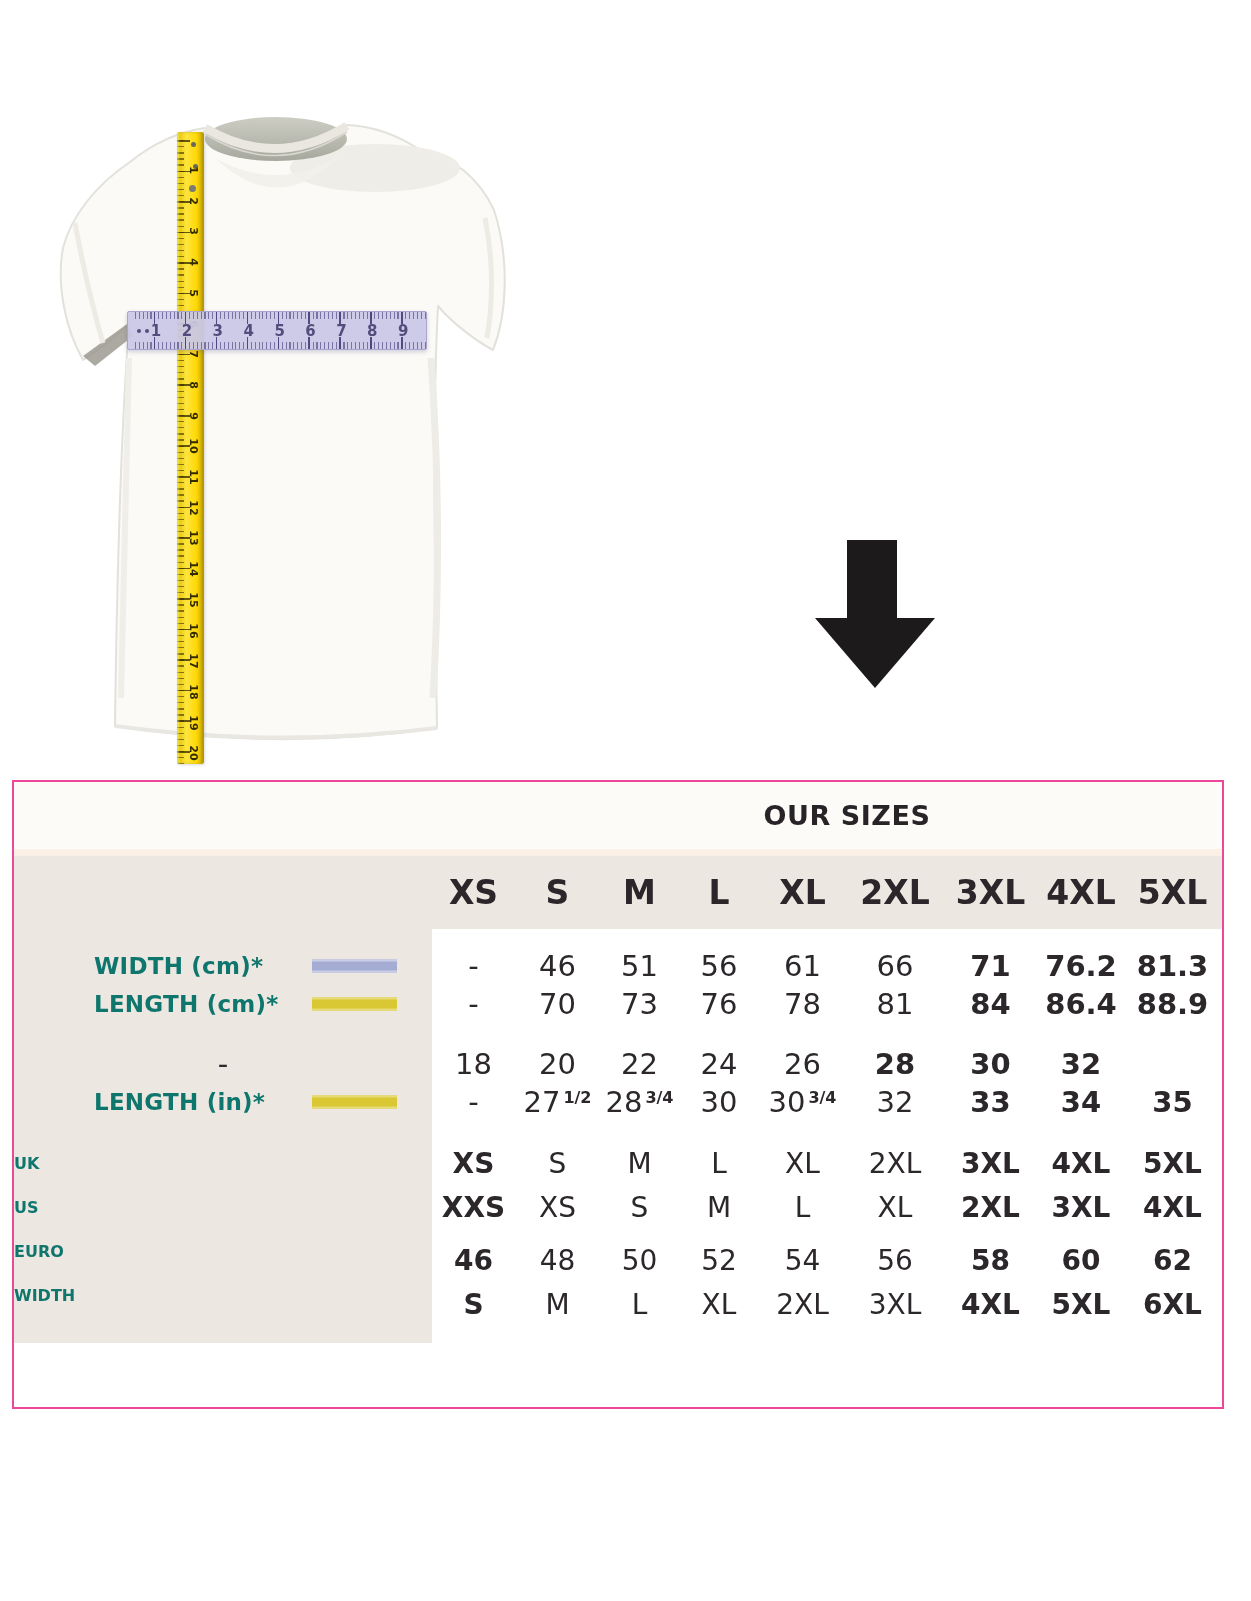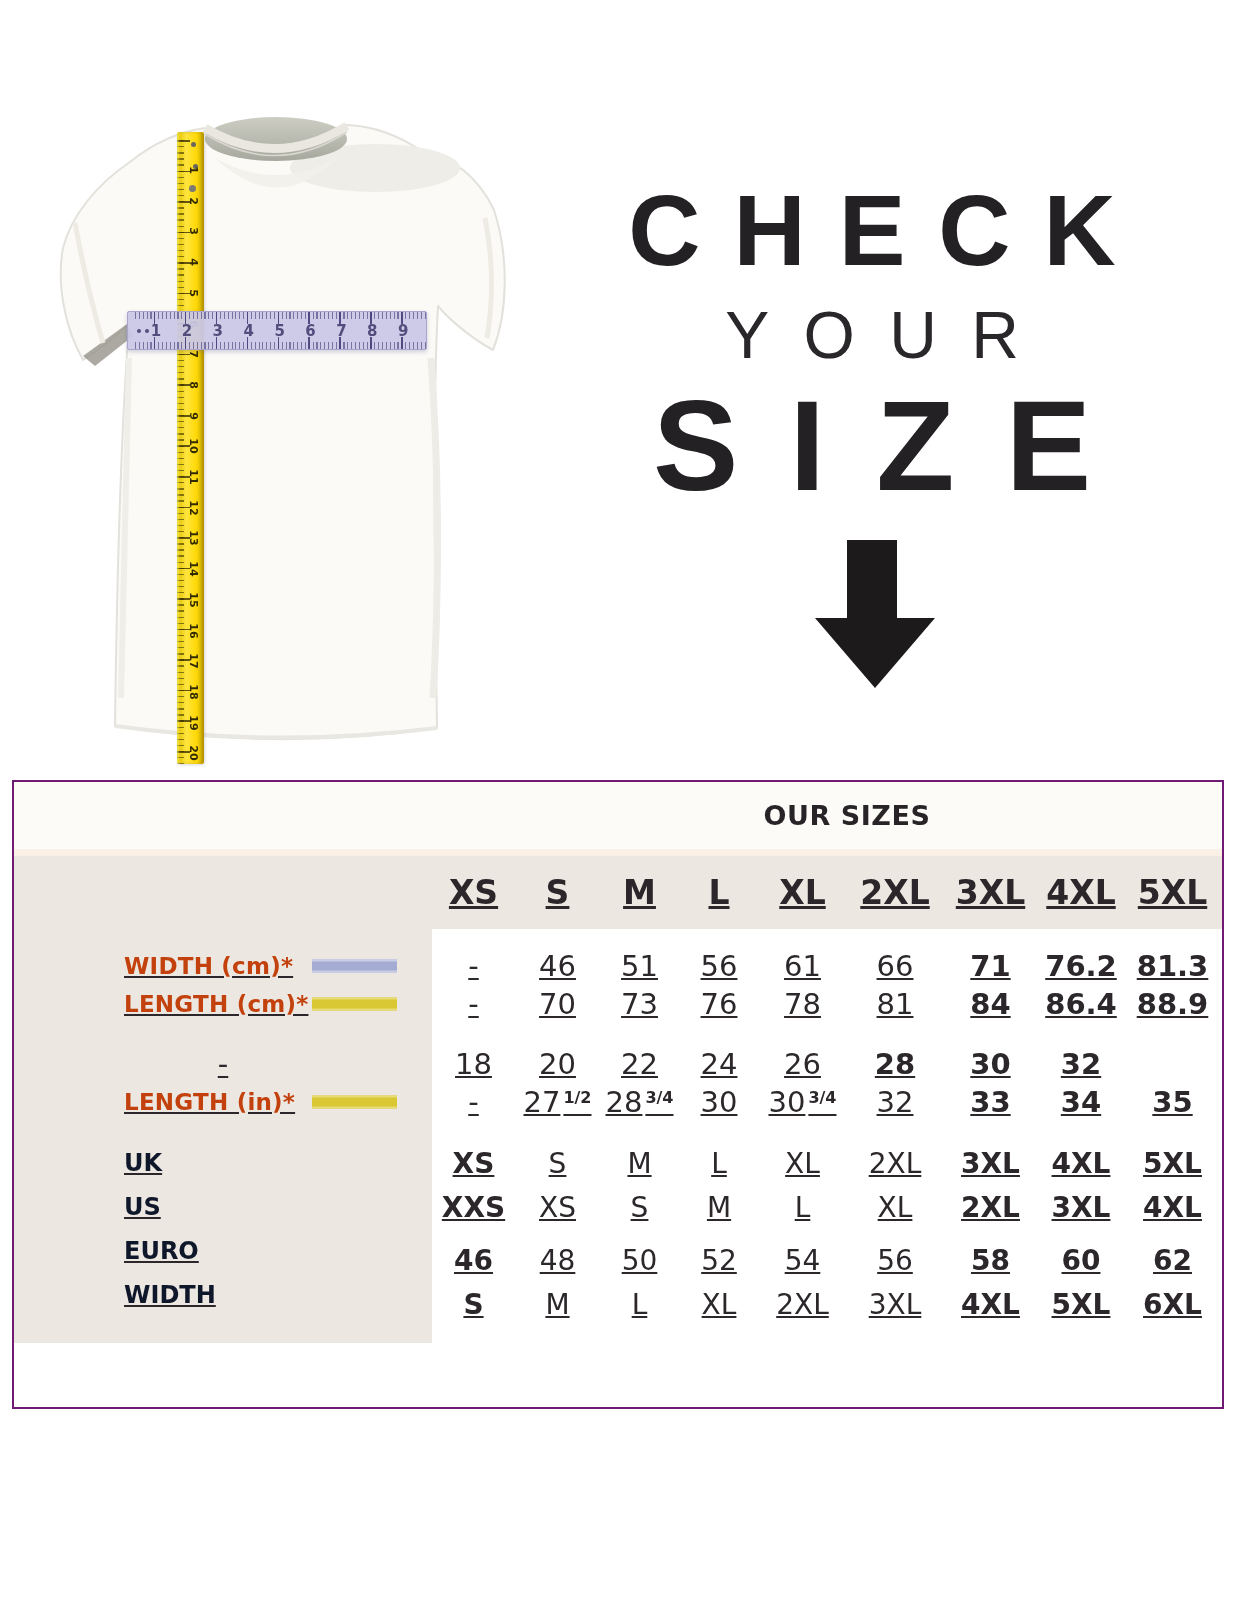--- a/index.html
+++ b/index.html
@@ -43,21 +43,21 @@
   .headline{position:absolute;left:592px;top:0;width:560px;height:760px;text-align:center;color:#242124;z-index:1;}
   .h-line{position:absolute;width:100%;left:0;line-height:1;white-space:nowrap;
           font-family:"Liberation Sans",sans-serif;}
   .h-check{top:180px;font-size:100px;font-weight:700;letter-spacing:.33em;text-indent:.33em;}
   .h-your{top:302px;font-size:66px;font-weight:400;letter-spacing:.52em;text-indent:.52em;color:#2a272a;}
   .h-size{top:382px;font-size:128px;font-weight:700;letter-spacing:.40em;text-indent:.40em;}
   .arrow{position:absolute;left:815px;top:540px;width:120px;height:148px;z-index:1;}
 
   
   .size-table{position:absolute;left:12px;top:780px;width:1212px;height:629px;box-sizing:border-box;
-    border:2px solid #701a75;background:#fff;text-decoration:underline;}
+    border:2px solid #ec4899;background:#fff;}
   .band1{height:74px;box-sizing:border-box;background:#fcfbf8;border-bottom:7px solid #fbf0e5;position:relative;}
   .band2{height:64px;background:#fbfaf7;position:relative;}
   .band-title{position:absolute;left:418px;right:0;top:0;bottom:0;display:flex;align-items:center;justify-content:center;
     font-family:"DejaVu Sans",sans-serif;font-weight:bold;font-size:27px;letter-spacing:.02em;color:#272327;text-indent:40px;}
 
   .trow{display:grid;grid-template-columns:418px 83px 85px 79px 80px 87px 98px 93px 88px 95px;align-items:center;position:relative;z-index:1;}
   .header-band{height:73px;background:#ece7e0;}
   .hcell{text-align:center;font-size:33px;font-weight:bold;color:#2a262a;}
 
   .panel{position:relative;box-sizing:border-box;background:#ece7e0;}
@@ -68,22 +68,22 @@
   .vrow{height:38px;}
   .vgap{height:22px;position:relative;z-index:1;}
   .rrow{height:44px;}
   .vcell{text-align:center;font-size:29px;font-weight:normal;color:#2b272b;}
   .rcell{text-align:center;font-size:28px;font-weight:normal;color:#2b272b;}
   .vcell.b,.rcell.b{font-weight:bold;}
   .rcell.off{transform:translateY(9px);}
   .frac{font-size:16px;font-weight:bold;margin-left:3px;vertical-align:9px;}
 
   .lcell{position:relative;height:100%;display:flex;align-items:center;}
-  .lbl{margin-left:110px;font-size:23px;font-weight:bold;color:#c2410c;letter-spacing:.01em;}
-  .rlbl{margin-left:110px;font-size:24px;font-weight:bold;color:#0f172a;}
+  .lbl{margin-left:80px;font-size:23px;font-weight:bold;color:#0f766e;letter-spacing:.01em;}
+  .rlbl{font-size:16px;font-weight:bold;color:#0f766e;}
   .swatch{position:absolute;left:298px;top:50%;transform:translateY(-50%);width:85px;height:9px;}
   .swatch.lavender{background:#a5acd4;border-top:2px solid #c9cde6;border-bottom:2px solid #c9cde6;}
   .swatch.yellow{background:#d9c734;border-top:2px solid #e8dc74;border-bottom:2px solid #e8dc74;}
 </style>
 </head>
 <body>
 
 <div class="page">
 
   <div class="tshirt-figure">
@@ -148,25 +148,20 @@
       <div class="rnum" style="left: 47.9px;">2</div>
       <div class="rnum" style="left: 78.8px;">3</div>
       <div class="rnum" style="left: 109.7px;">4</div>
       <div class="rnum" style="left: 140.6px;">5</div>
       <div class="rnum" style="left: 171.5px;">6</div>
       <div class="rnum" style="left: 202.4px;">7</div>
       <div class="rnum" style="left: 233.3px;">8</div>
       <div class="rnum" style="left: 264.2px;">9</div>
     </div>
 
-  <div class="headline">
-    <div class="h-line h-check">CHECK</div>
-    <div class="h-line h-your">YOUR</div>
-    <div class="h-line h-size">SIZE</div>
-  </div>
   <svg class="arrow" viewBox="0 0 120 148">
     <rect x="32" y="0" width="50" height="80" fill="#1d1a1b"></rect>
     <polygon points="0,78 120,78 60,148" fill="#1d1a1b"></polygon>
   </svg>
 
   <div class="size-table">
     <div class="band1">
       <div class="band-title">OUR SIZES</div>
     </div>
     <div class="trow header-band" id="cols">

